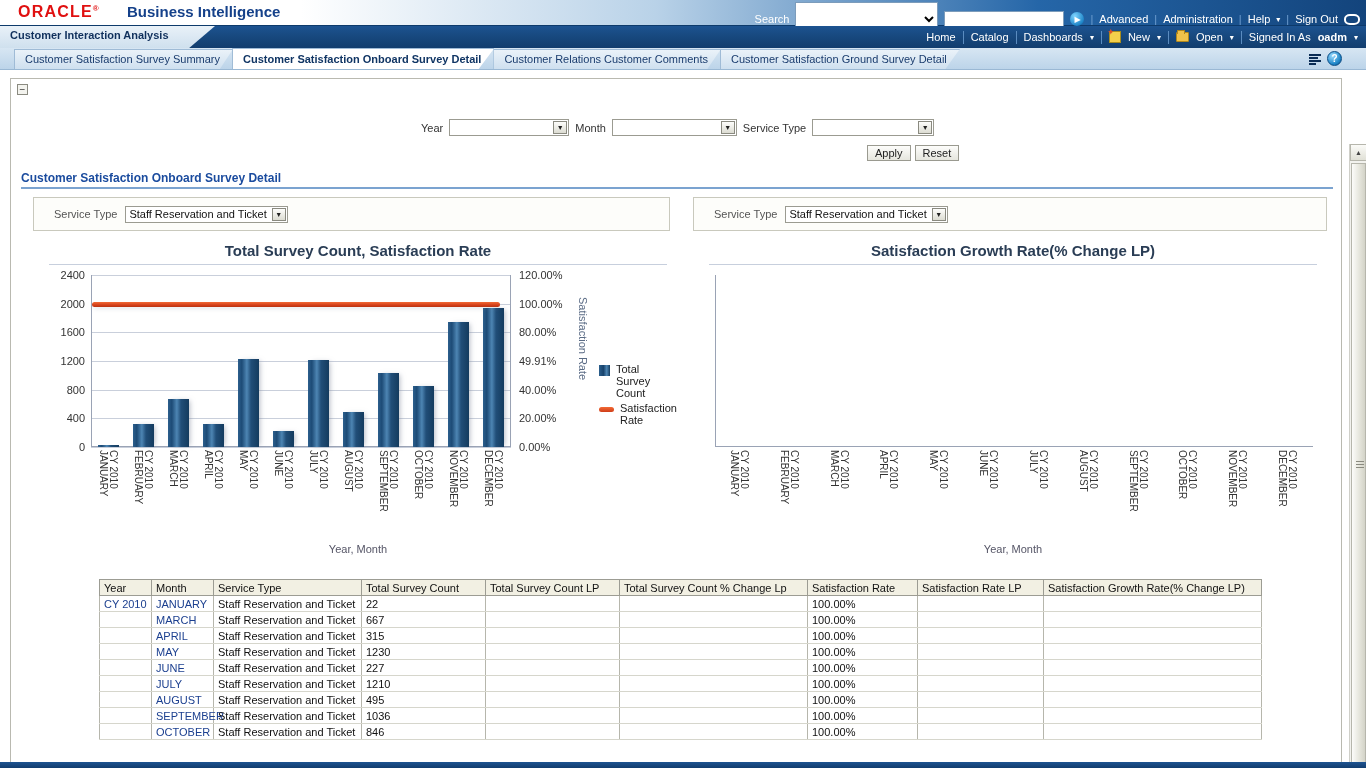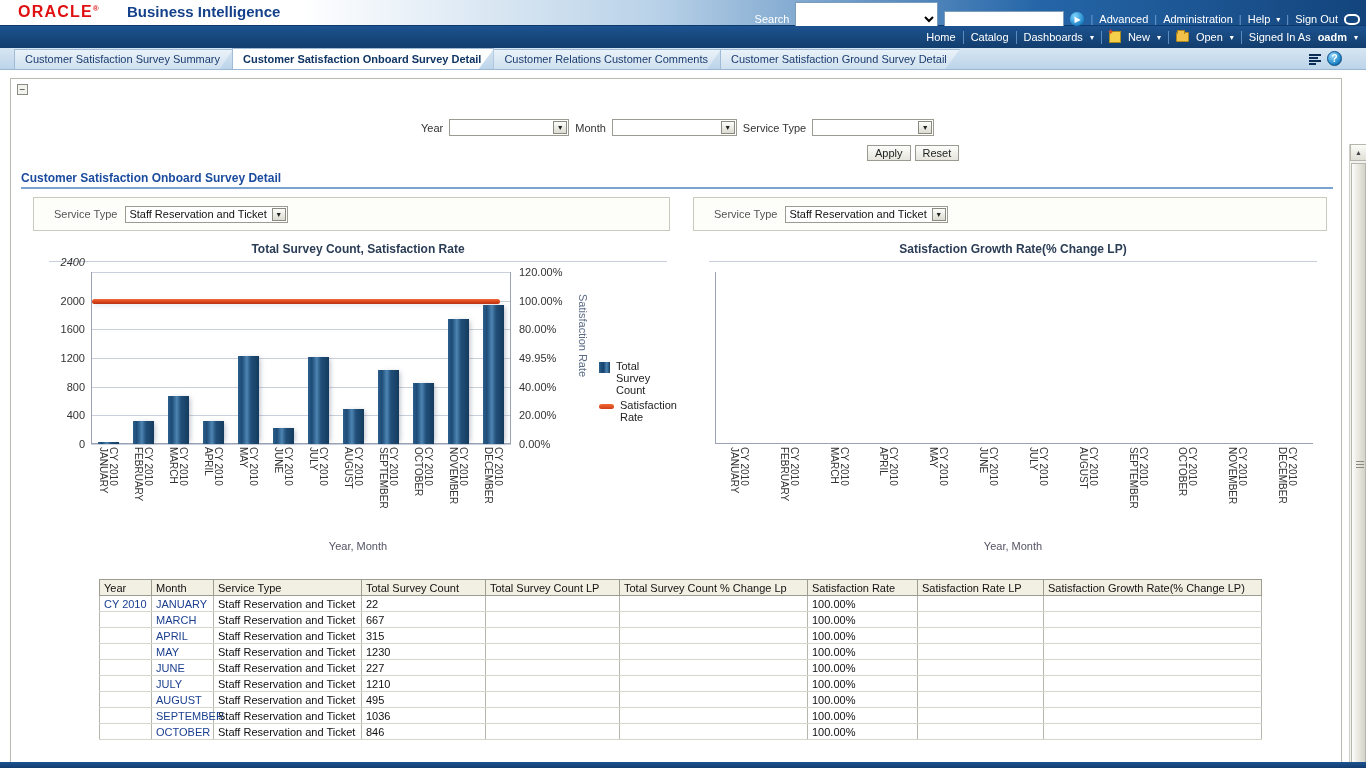--- a/index.html
+++ b/index.html
@@ -191,21 +191,21 @@
     background:linear-gradient(to bottom,#fdfdfb,#dcdcd2);
     border:1px solid #8a8a80; display:flex;align-items:center;justify-content:center;
     font-size:7px;color:#222;
   }
 
   
   .chart-panel{ position:absolute; top:160px; height:330px; }
   .chart-panel.left{ left:22px; width:650px; }
   .chart-panel.right{ left:682px; width:640px; }
   .chart-title{
-    text-align:center; font-size:12px; font-weight:bold; color:#2a3d55;
+    text-align:center; font-size:15px; font-weight:bold; color:#2a3d55;
     padding-top:3px;
   }
   .chart-title-rule{
     height:1px; background:#c7cfdd; margin:5px 16px 0 16px;
   }
   .plot-wrap{ position:relative; width:100%; height:290px; }
   .axis-label-x{
     position:absolute; width:100%; text-align:center; bottom:0;
     font-size:11px; color:#556;
   }
@@ -332,20 +332,21 @@
     <span class="gh-sep">|</span>
     <a class="gh-link">Help</a>
       <span class="caret-dn">▾</span>
     <span class="gh-sep">|</span>
     <a class="gh-link">Sign Out</a>
     <span class="screen-icon"></span>
   </div>
 </div>
 
 <div class="nav-bar">
+  <div class="dashboard-tab">Customer Interaction Analysis</div>
   <div class="nav-right">
     <a>Home</a>
     <span class="nav-sep"></span>
     <a>Catalog</a>
     <span class="nav-sep"></span>
     <a>Dashboards</a>
       <span class="caret-dn">▾</span>
     <span class="nav-sep"></span>
     <span class="new-icon"></span>
     <a>New</a>
@@ -433,21 +434,21 @@
           <div class="ytick" style="right: 598px; top: 153.333px;">400</div>
           <div class="gridline" style="left: 58px; top: 124.667px; width: 420px;"></div>
           <div class="ytick" style="right: 598px; top: 124.667px;">800</div>
           <div class="gridline" style="left: 58px; top: 96px; width: 420px;"></div>
           <div class="ytick" style="right: 598px; top: 96px;">1200</div>
           <div class="gridline" style="left: 58px; top: 67.3333px; width: 420px;"></div>
           <div class="ytick" style="right: 598px; top: 67.3333px;">1600</div>
           <div class="gridline" style="left: 58px; top: 38.6667px; width: 420px;"></div>
           <div class="ytick" style="right: 598px; top: 38.6667px;">2000</div>
           <div class="gridline" style="left: 58px; top: 10px; width: 420px;"></div>
-          <div class="ytick" style="right: 598px; top: 0; font-style: italic;">2400</div>
+          <div class="ytick" style="right: 598px; top: 10px;">2400</div>
           <div style="position: absolute; left: 58px; top: 10px; width: 420px; height: 172px; border-right: 1px solid rgb(154, 163, 181); border-bottom: 1px solid rgb(154, 163, 181); border-left: 1px solid rgb(154, 163, 181); border-image: initial; border-top: none;"></div>
           <div class="bar" title="CY 2010 JANUARY: 22" style="left: 65px; height: 2px; bottom: 108px;"></div>
           <div class="xcat" style="left: 64.5px; top: 185px;">CY 2010
 JANUARY</div>
           <div class="bar" title="CY 2010 FEBRUARY: 323" style="left: 100px; height: 23.1483px; bottom: 108px;"></div>
           <div class="xcat" style="left: 99.5px; top: 185px;">CY 2010
 FEBRUARY</div>
           <div class="bar" title="CY 2010 MARCH: 667" style="left: 135px; height: 47.8017px; bottom: 108px;"></div>
           <div class="xcat" style="left: 134.5px; top: 185px;">CY 2010
 MARCH</div>
@@ -475,21 +476,21 @@
           <div class="bar" title="CY 2010 NOVEMBER: 1745" style="left: 415px; height: 125.058px; bottom: 108px;"></div>
           <div class="xcat" style="left: 414.5px; top: 185px;">CY 2010
 NOVEMBER</div>
           <div class="bar" title="CY 2010 DECEMBER: 1935" style="left: 450px; height: 138.675px; bottom: 108px;"></div>
           <div class="xcat" style="left: 449.5px; top: 185px;">CY 2010
 DECEMBER</div>
           <div class="satline" style="left: 59px; width: 408px; top: 36.6667px;"></div>
           <div class="ytick" style="left: 486px; right: auto; top: 182px;">0.00%</div>
           <div class="ytick" style="left: 486px; right: auto; top: 153.333px;">20.00%</div>
           <div class="ytick" style="left: 486px; right: auto; top: 124.667px;">40.00%</div>
-          <div class="ytick" style="left: 486px; right: auto; top: 96px;">49.95%</div>
+          <div class="ytick" style="left: 486px; right: auto; top: 96px;">49.91%</div>
           <div class="ytick" style="left: 486px; right: auto; top: 67.3333px;">80.00%</div>
           <div class="ytick" style="left: 486px; right: auto; top: 38.6667px;">100.00%</div>
           <div class="ytick" style="left: 486px; right: auto; top: 10px;">120.00%</div>
           <div class="y2-title" style="left: 544px; top: 32px;">Satisfaction Rate</div>
           <div class="legend" style="left: 566px; top: 98px;">
             <div class="legend-row">
               <span class="lg-swatch-bar"></span>
               <span class="lg-text" style="width: 58px;">Total Survey Count</span>
             </div>
             <div class="legend-row">

